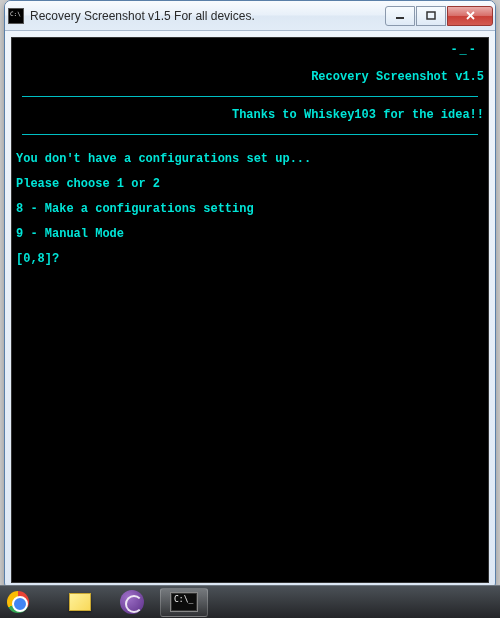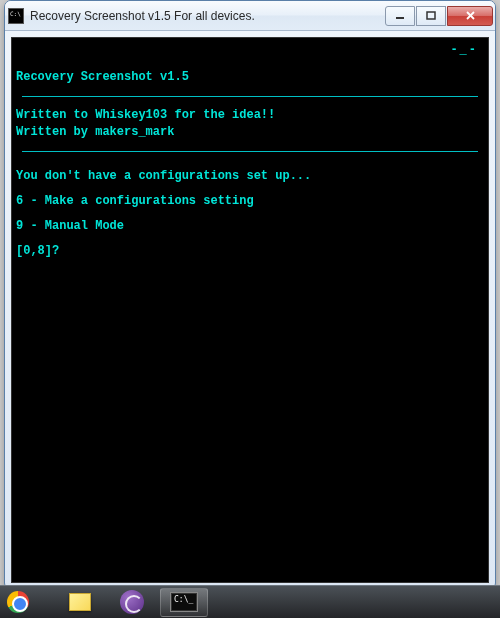--- a/index.html
+++ b/index.html
@@ -89,21 +89,21 @@
       padding: 4px 4px 4px 0;
       font-family: Consolas, "Courier New", monospace;
       font-size: 12px;
       line-height: 17px;
       color: #00e5d8;
       font-weight: bold;
       overflow: hidden;
     }
     .console-inner { padding-left: 4px; }
     .ralign { text-align: right; padding-right: 6px; letter-spacing: 2px;}
-    .center { text-align: left; }
+    .center { text-align: right; }
     .hr {
       border-top: 1px solid #00bfc4;
       margin: 6px 6px 6px 6px;
     }
     .cblock { margin: 10px 0; }
     .left-line { padding: 4px 0; }
     
     .taskbar {
       position: absolute;
       bottom: 0;
@@ -199,27 +199,27 @@
   </div>
 
   <div class="console-wrap">
     <div class="console-inner">
       <div class="ralign">-_-</div>
       <div class="cblock">
         <div class="center">Recovery Screenshot v1.5</div>
       </div>
       <div class="hr"></div>
       <div class="cblock">
-        <div class="center">Written to Whiskey103 for the idea!!</div>
-        <div class="center">Written by makers_mark</div>
+        <div class="center">Thanks to Whiskey103 for the idea!!</div>
       </div>
       <div class="hr"></div>
       <div style="height:6px"></div>
       <div class="left-line">You don't have a configurations set up...</div>
-      <div class="left-line">6 - Make a configurations setting</div>
+      <div class="left-line">Please choose 1 or 2</div>
+      <div class="left-line">8 - Make a configurations setting</div>
       <div class="left-line">9 - Manual Mode</div>
       <div class="left-line">[0,8]?</div>
     </div>
   </div>
 </div>
 
 <div class="taskbar">
   <div class="task-item">
     <div class="chrome-icon"></div>
   </div>

